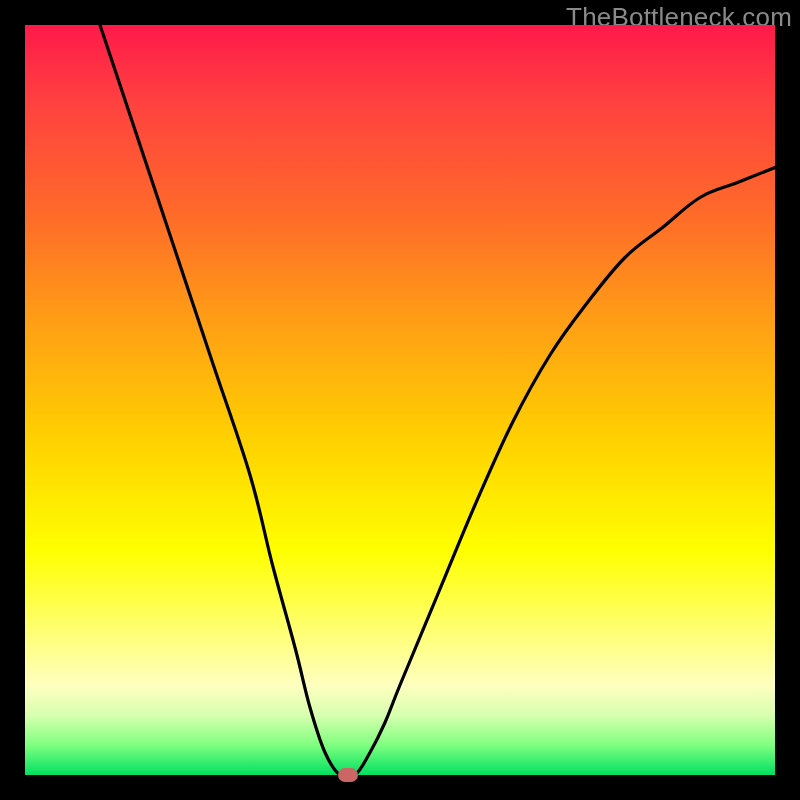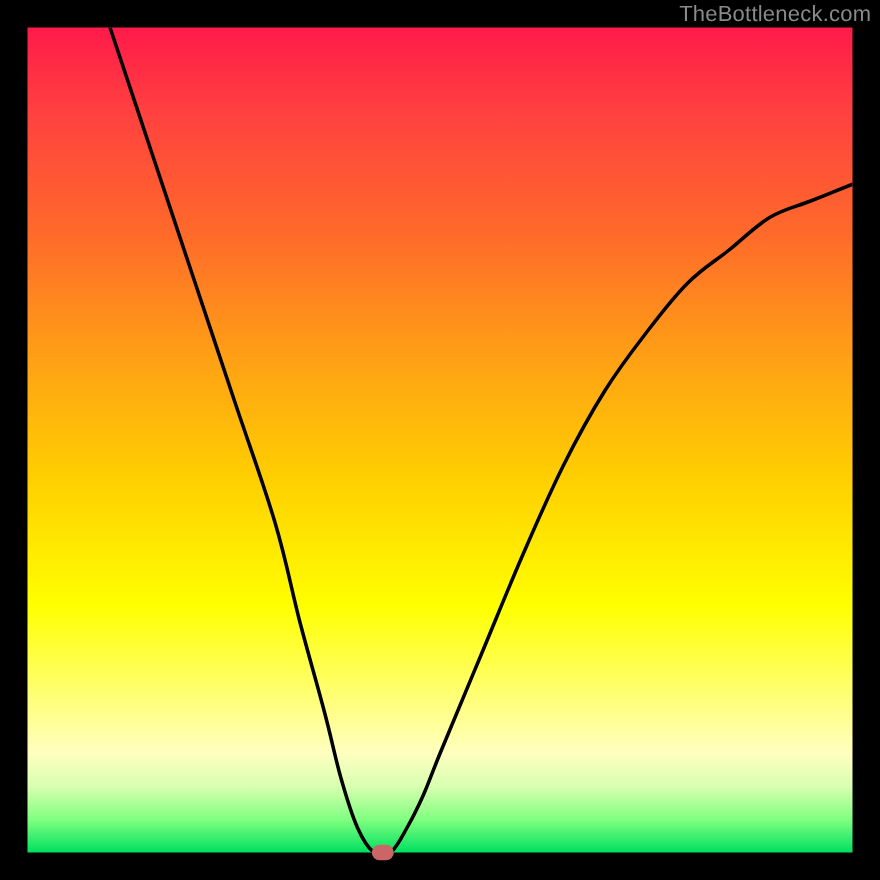--- a/index.html
+++ b/index.html
@@ -28,21 +28,21 @@
       #d8ffb0 92%,
       #80ff80 96%,
       #00e060 100%
     );
   }
   .watermark {
     position: absolute;
     top: 2px;
     right: 8px;
     font-family: Arial, Helvetica, sans-serif;
-    font-size: 20px;
+    font-size: 26px;
     font-weight: 500;
     color: #8a8a8a;
     letter-spacing: 0.2px;
   }
   svg.curve {
     position: absolute;
     left: 0; top: 0;
     width: 750px;
     height: 750px;
   }

